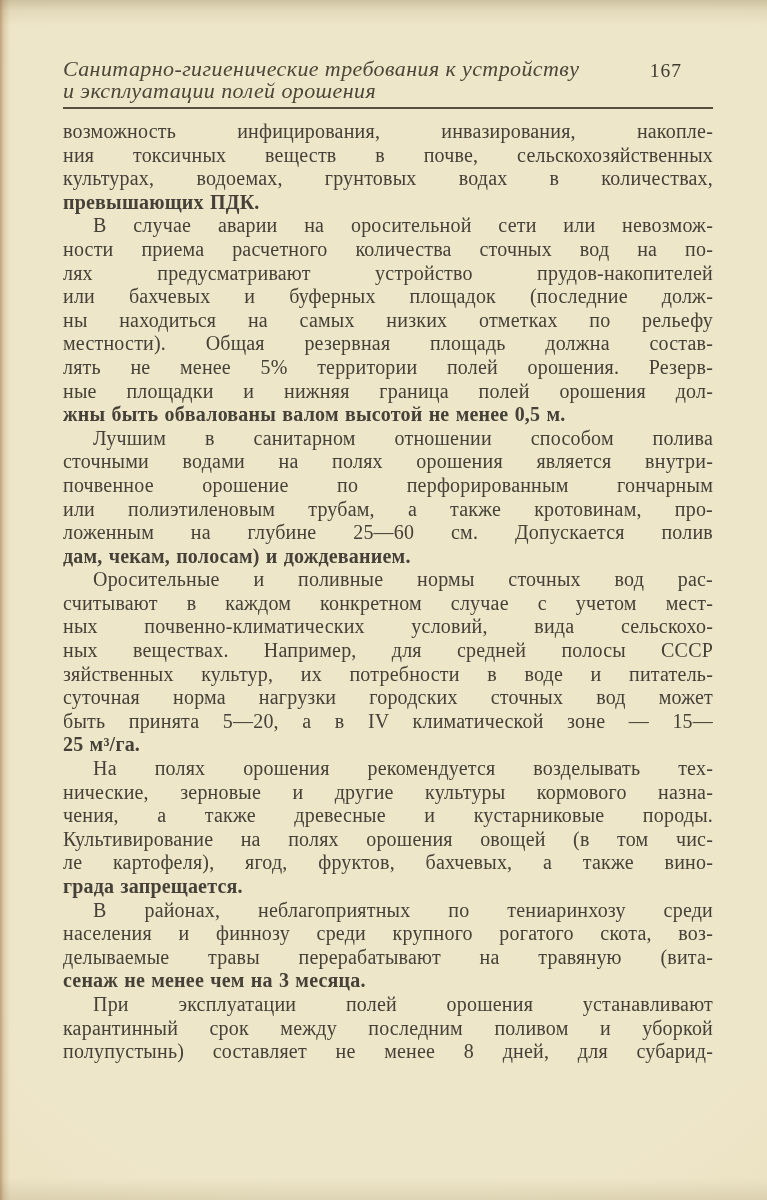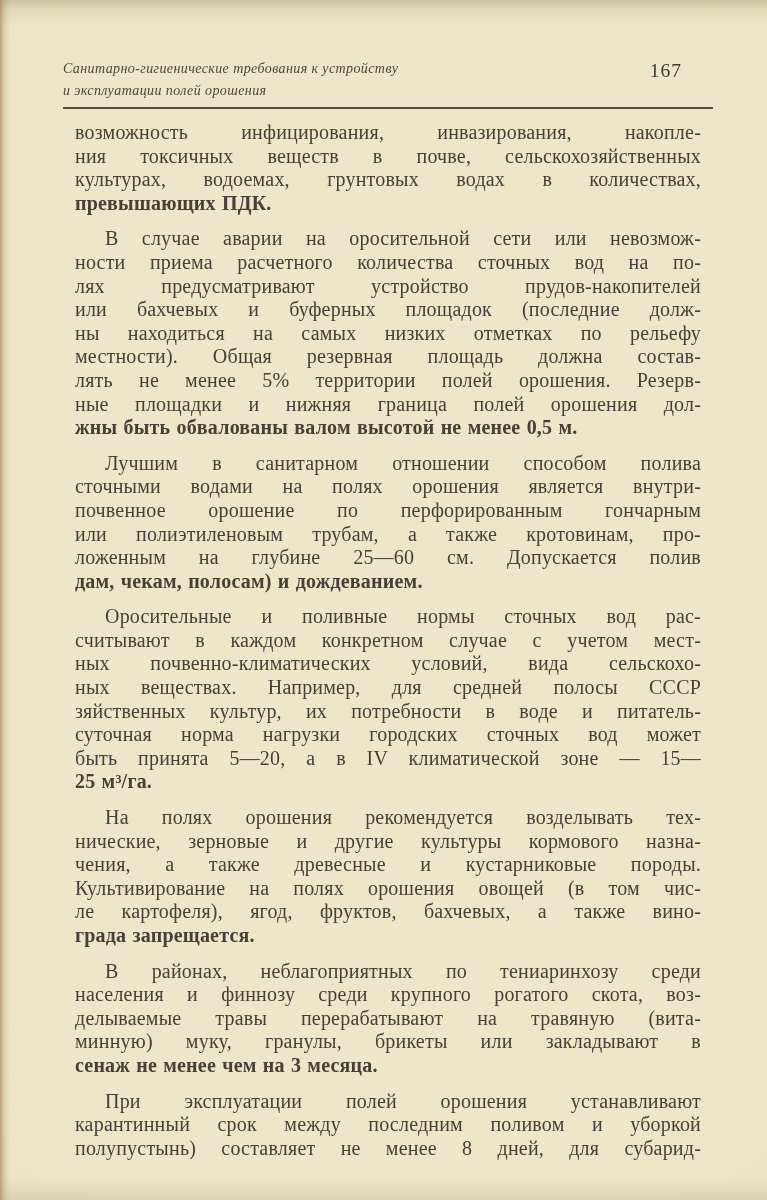--- a/index.html
+++ b/index.html
@@ -28,21 +28,21 @@
     top: 58px;
     width: 650px;
   }
   .running-head {
     display: flex;
     justify-content: space-between;
     align-items: flex-start;
   }
   .head-lines {
     font-style: italic;
-    font-size: 14px;
+    font-size: 22px;
     line-height: 22px;
     letter-spacing: 0.4px;
     color: #4c4639;
     white-space: nowrap;
   }
   .page-number {
     font-weight: normal;
     font-size: 19.5px;
     letter-spacing: 1px;
     color: #403b30;
@@ -55,21 +55,21 @@
     margin: 5px 0 0 0;
     width: 100%;
   }
   .body-text {
     margin-top: 11px;
     font-size: 20px;
     letter-spacing: 0.2px;
     word-spacing: 1px;
     color: #454138;
   }
-  .paragraph { margin: 12px; }
+  .paragraph { margin: 0; }
   .line {
     line-height: 23.6px;
     height: 23.6px;
     overflow: hidden;
     text-align: justify;
     text-align-last: justify;
     white-space: nowrap;
   }
   .line.indent { text-indent: 30px; }
   .line.last {
@@ -135,21 +135,20 @@
           <div class="line">нические, зерновые и другие культуры кормового назна-</div>
           <div class="line">чения, а также древесные и кустарниковые породы.</div>
           <div class="line">Культивирование на полях орошения овощей (в том чис-</div>
           <div class="line">ле картофеля), ягод, фруктов, бахчевых, а также вино-</div>
           <div class="line last">града запрещается.</div>
         </div>
         <div class="paragraph">
           <div class="line indent">В районах, неблагоприятных по тениаринхозу среди</div>
           <div class="line">населения и финнозу среди крупного рогатого скота, воз-</div>
           <div class="line">делываемые травы перерабатывают на травяную (вита-</div>
-          <div class="line">минную) муку, гранулы, брикеты или закладывают в</div>
           <div class="line last">сенаж не менее чем на 3 месяца.</div>
         </div>
         <div class="paragraph">
           <div class="line indent">При эксплуатации полей орошения устанавливают</div>
           <div class="line">карантинный срок между последним поливом и уборкой</div>
           <div class="line">полупустынь) составляет не менее 8 дней, для субарид-</div>
         </div>
       </div>
 
   </div>

